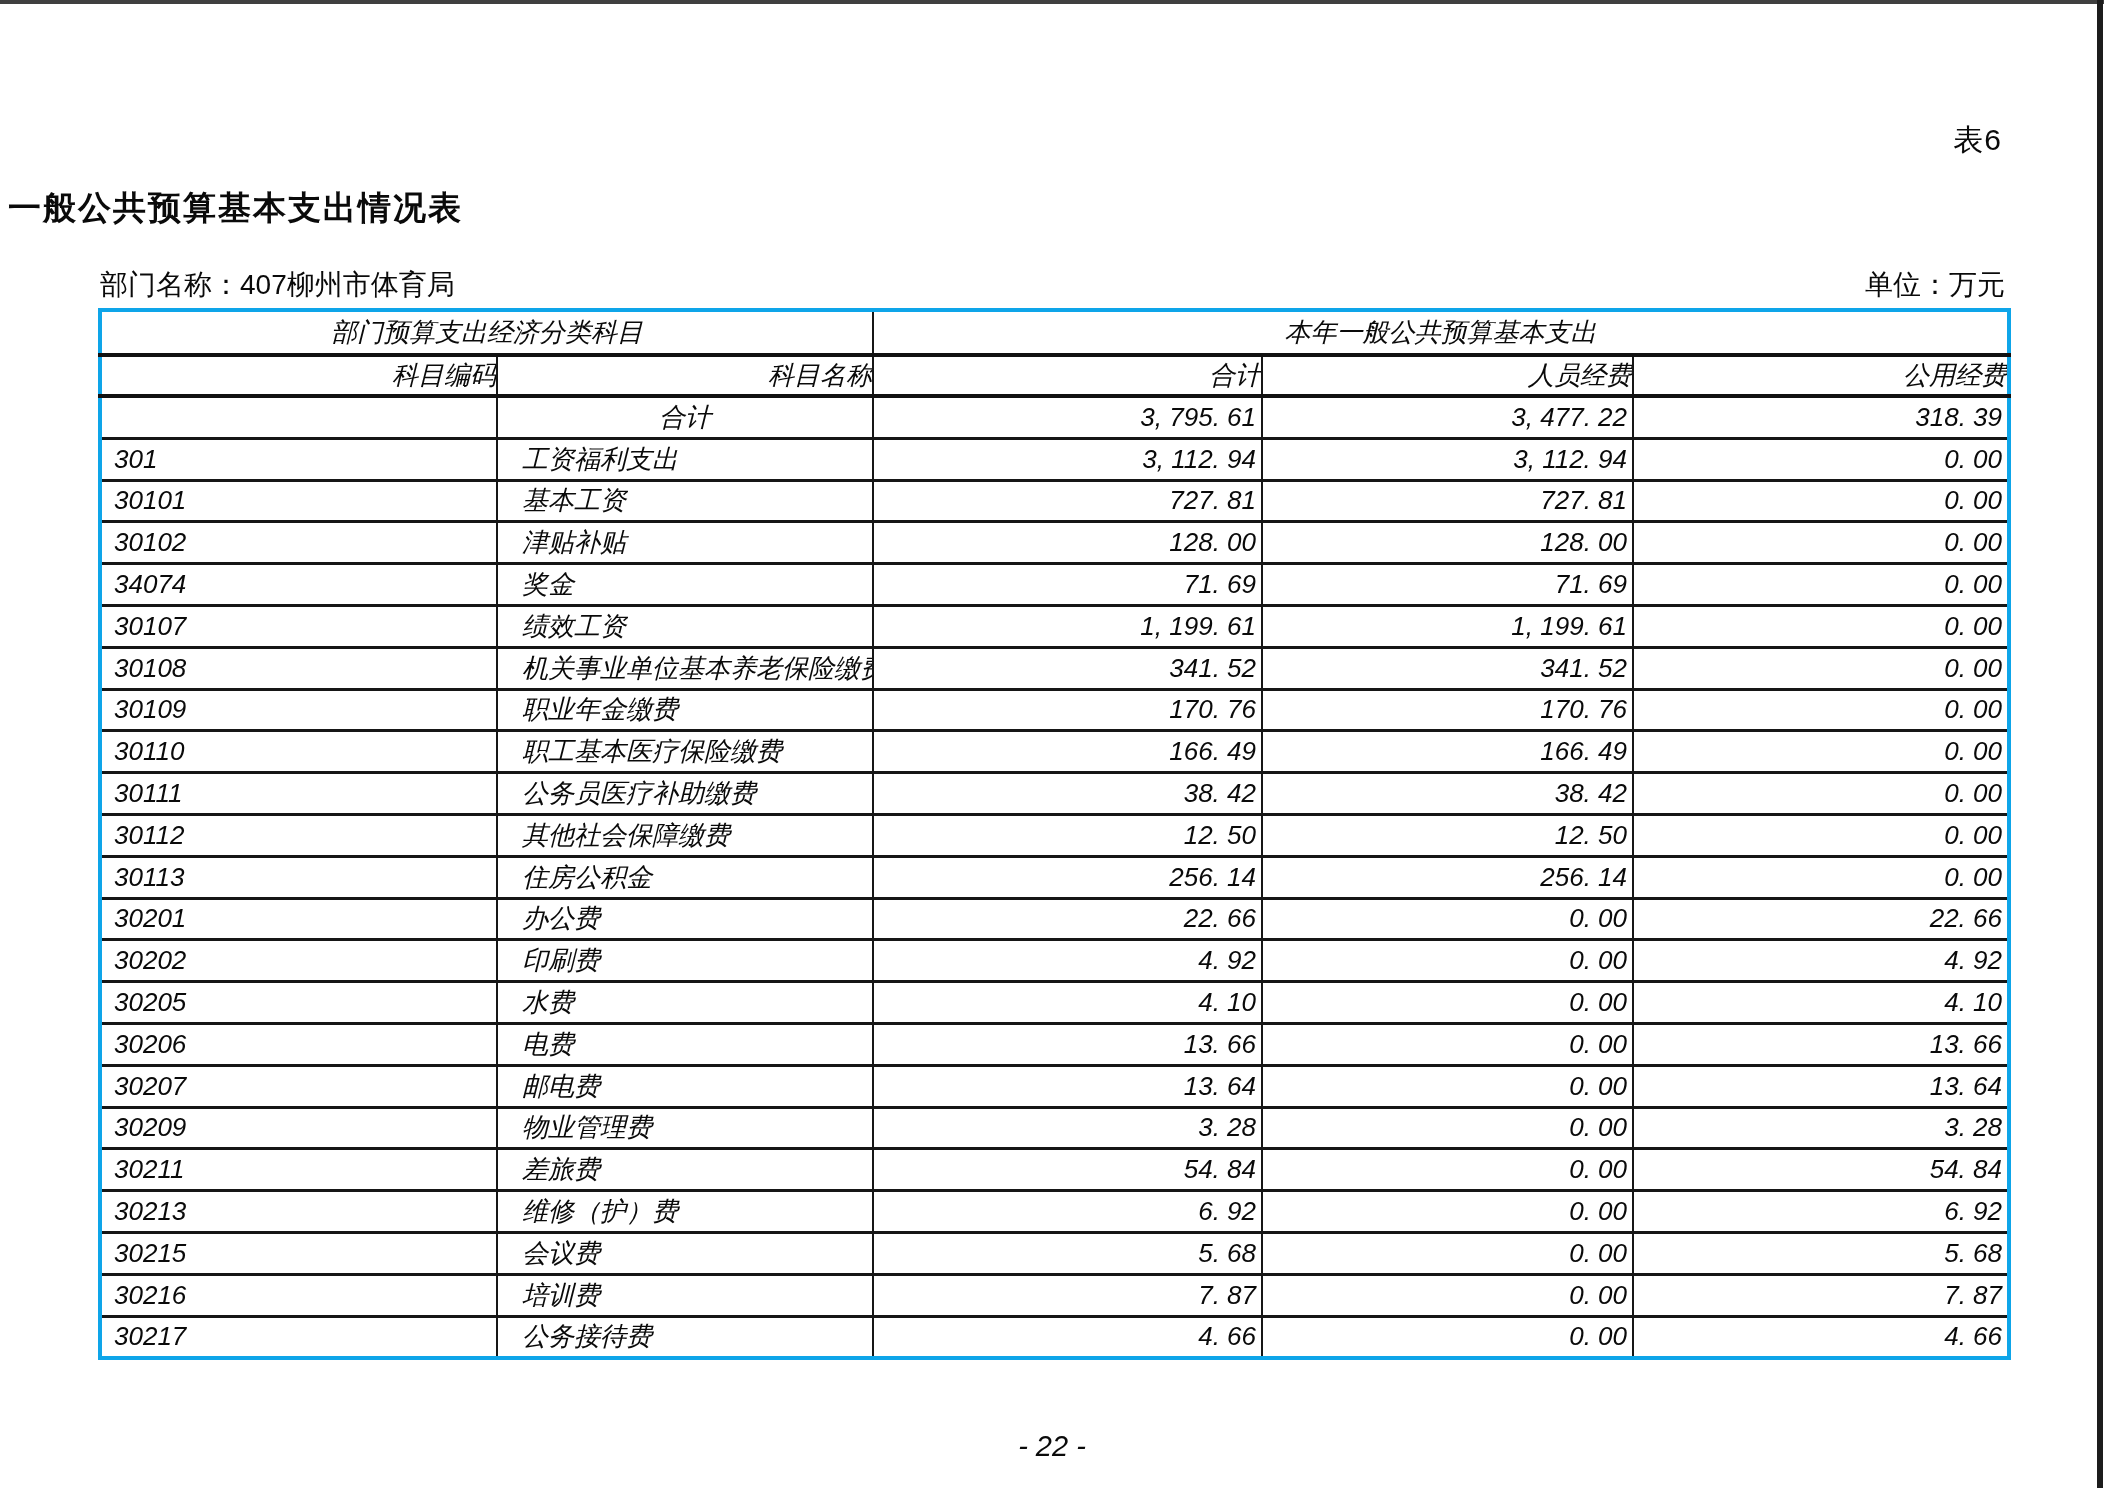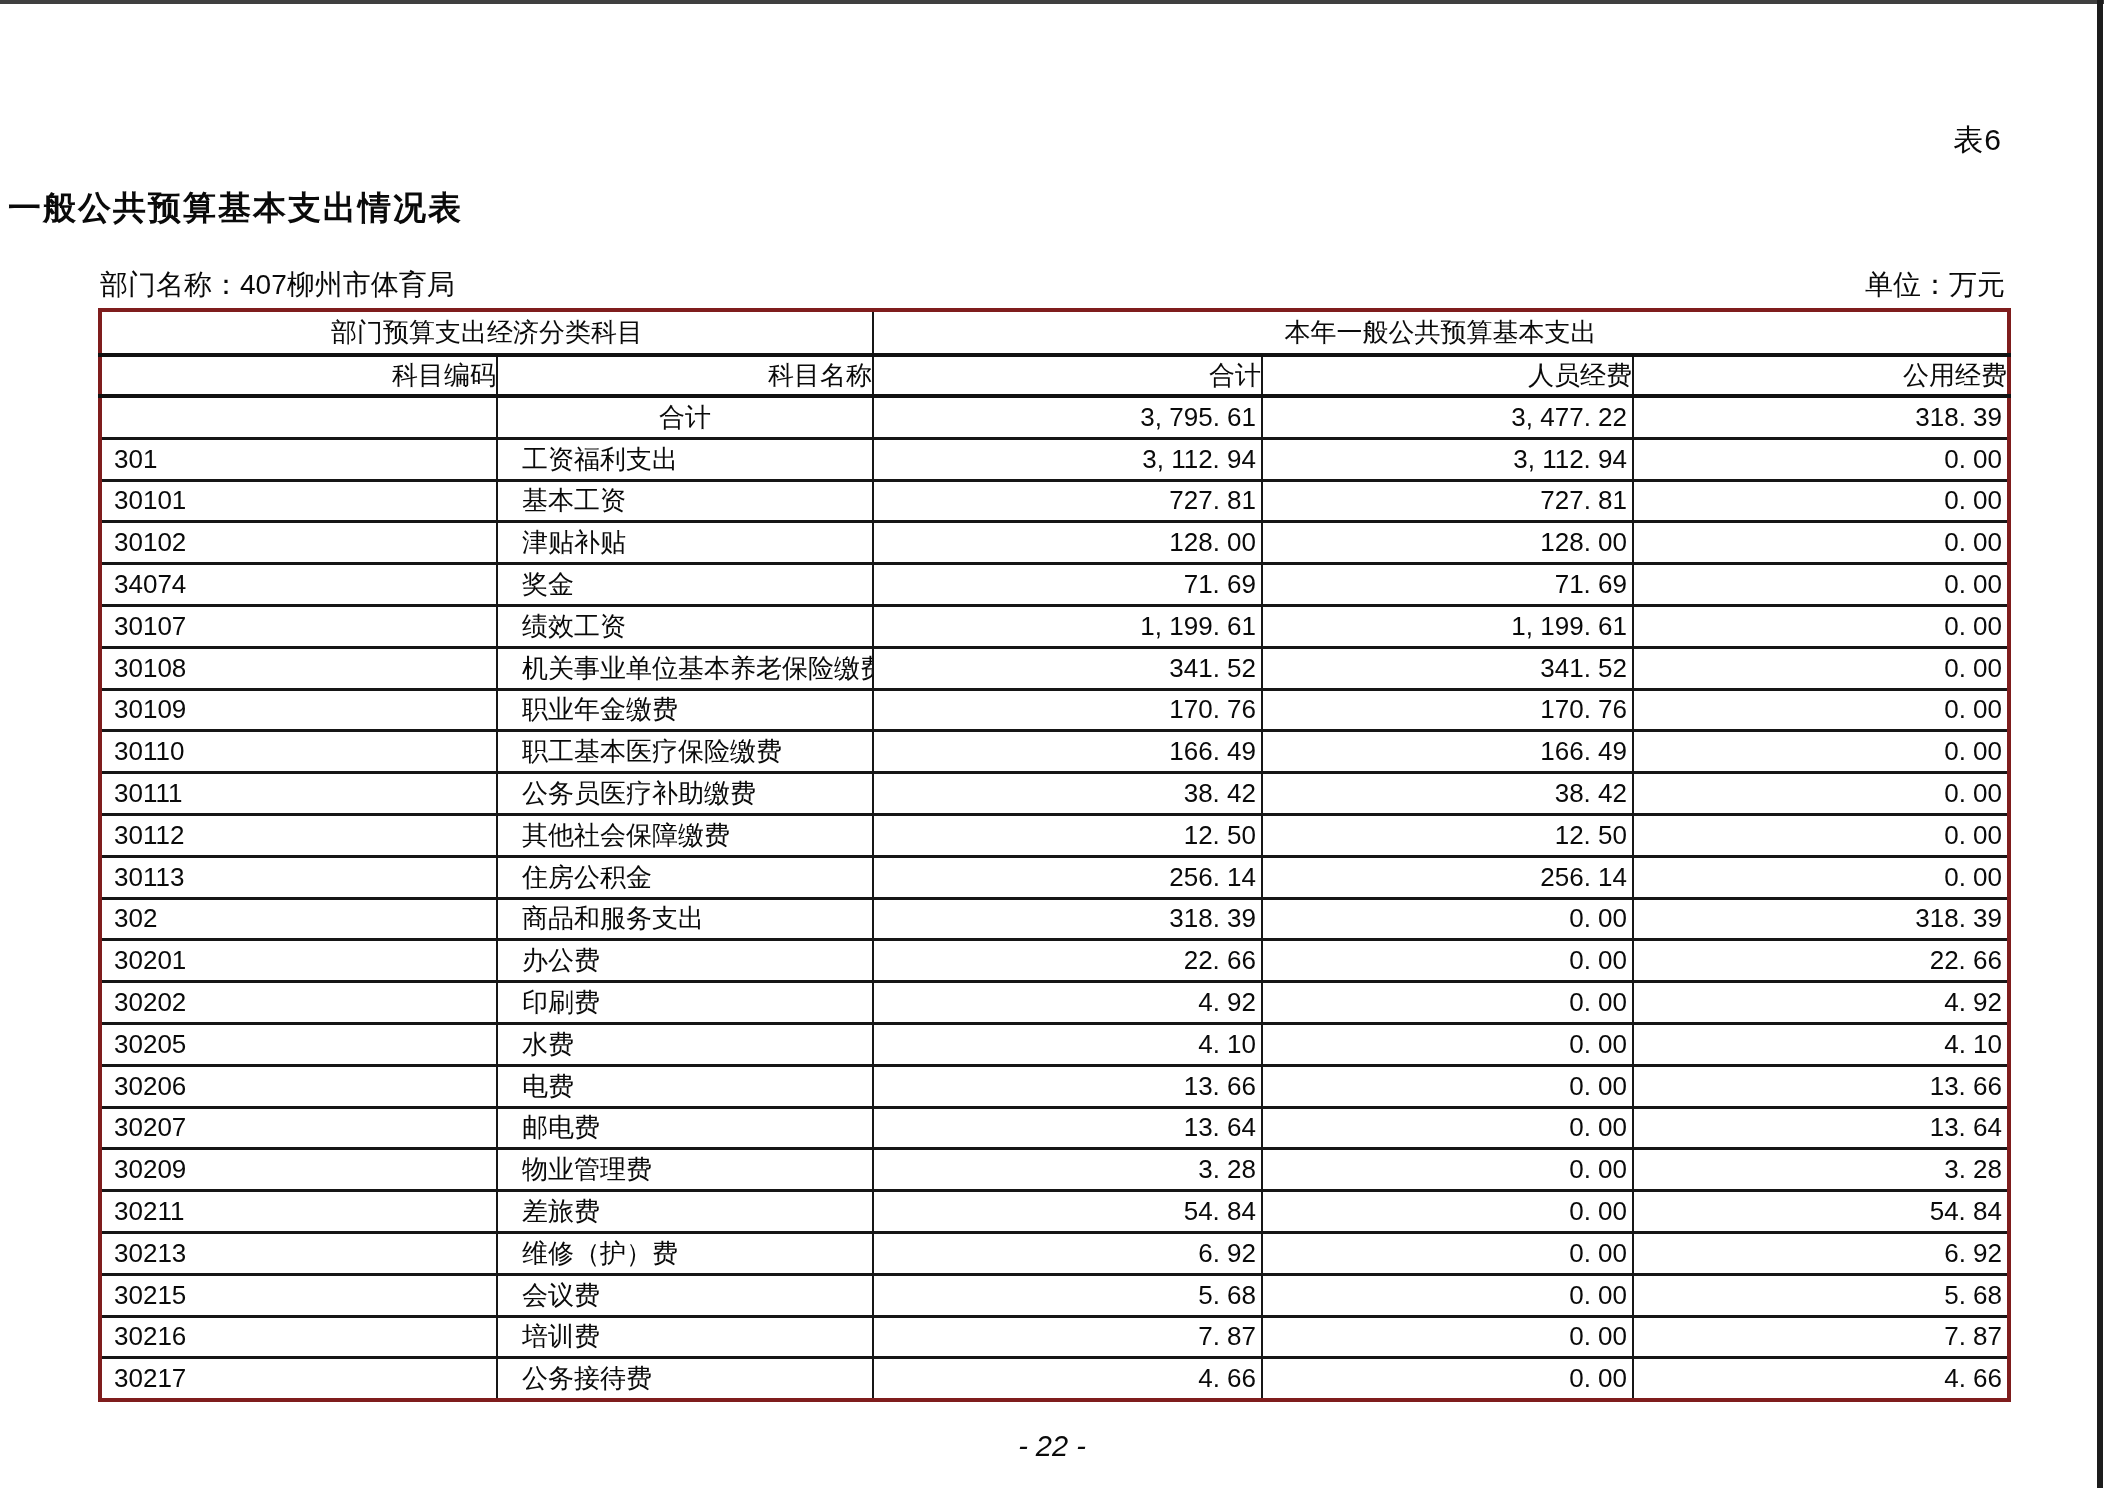--- a/index.html
+++ b/index.html
@@ -32,22 +32,23 @@
     position: absolute; top: 266px; left: 100px; right: 99px;
     display: flex; justify-content: space-between;
     font-size: 28px;
   }
   .table-wrap {
     position: absolute; top: 308px; left: 98px; width: 1909px;
   }
   table.budget {
     border-collapse: collapse; table-layout: fixed;
     width: 1909px;
-    border: 4px solid #7f1d1d;
+    border: 4px solid #0ea5e9;
     font-size: 26px;
+    font-style: italic;
   }
   table.budget th, table.budget td {
     border-left: 2px solid #161616;
     border-right: 2px solid #161616;
     border-top: 3px solid #161616;
     border-bottom: 3px solid #161616;
     font-weight: normal;
     overflow: hidden;
     white-space: nowrap;
     padding: 0;
@@ -182,27 +183,20 @@
           <td class="num">0. 00</td>
         </tr>
         <tr>
           <td class="code">30113</td>
           <td class="name">住房公积金</td>
           <td class="num">256. 14</td>
           <td class="num">256. 14</td>
           <td class="num">0. 00</td>
         </tr>
         <tr>
-          <td class="code">302</td>
-          <td class="name">商品和服务支出</td>
-          <td class="num">318. 39</td>
-          <td class="num">0. 00</td>
-          <td class="num">318. 39</td>
-        </tr>
-        <tr>
           <td class="code">30201</td>
           <td class="name">办公费</td>
           <td class="num">22. 66</td>
           <td class="num">0. 00</td>
           <td class="num">22. 66</td>
         </tr>
         <tr>
           <td class="code">30202</td>
           <td class="name">印刷费</td>
           <td class="num">4. 92</td>

